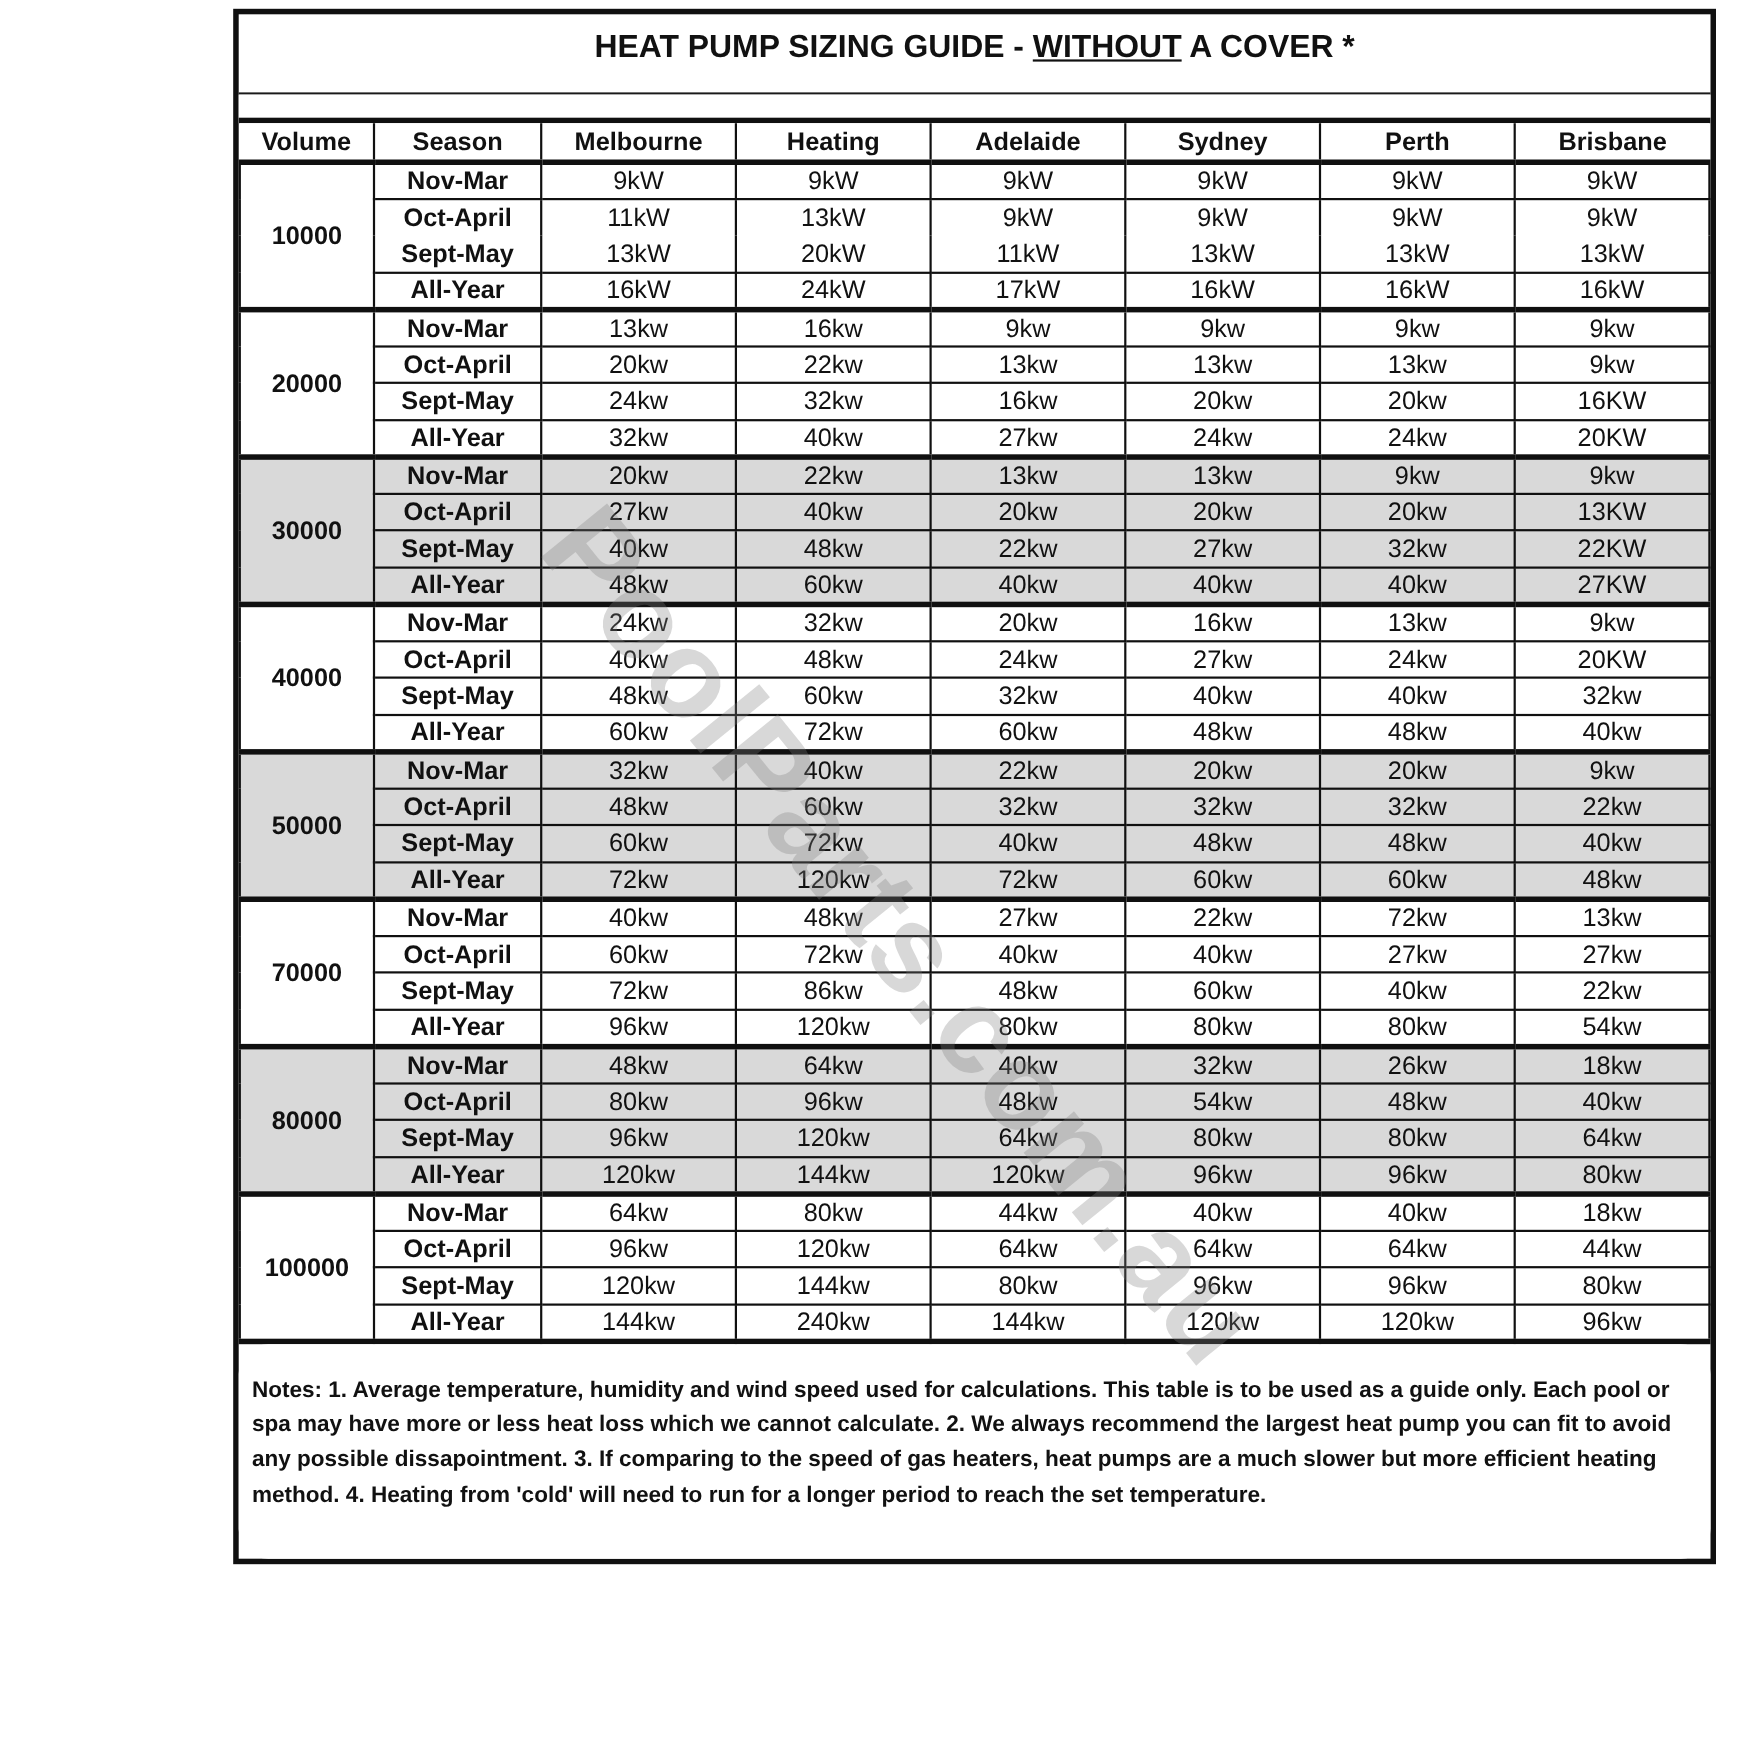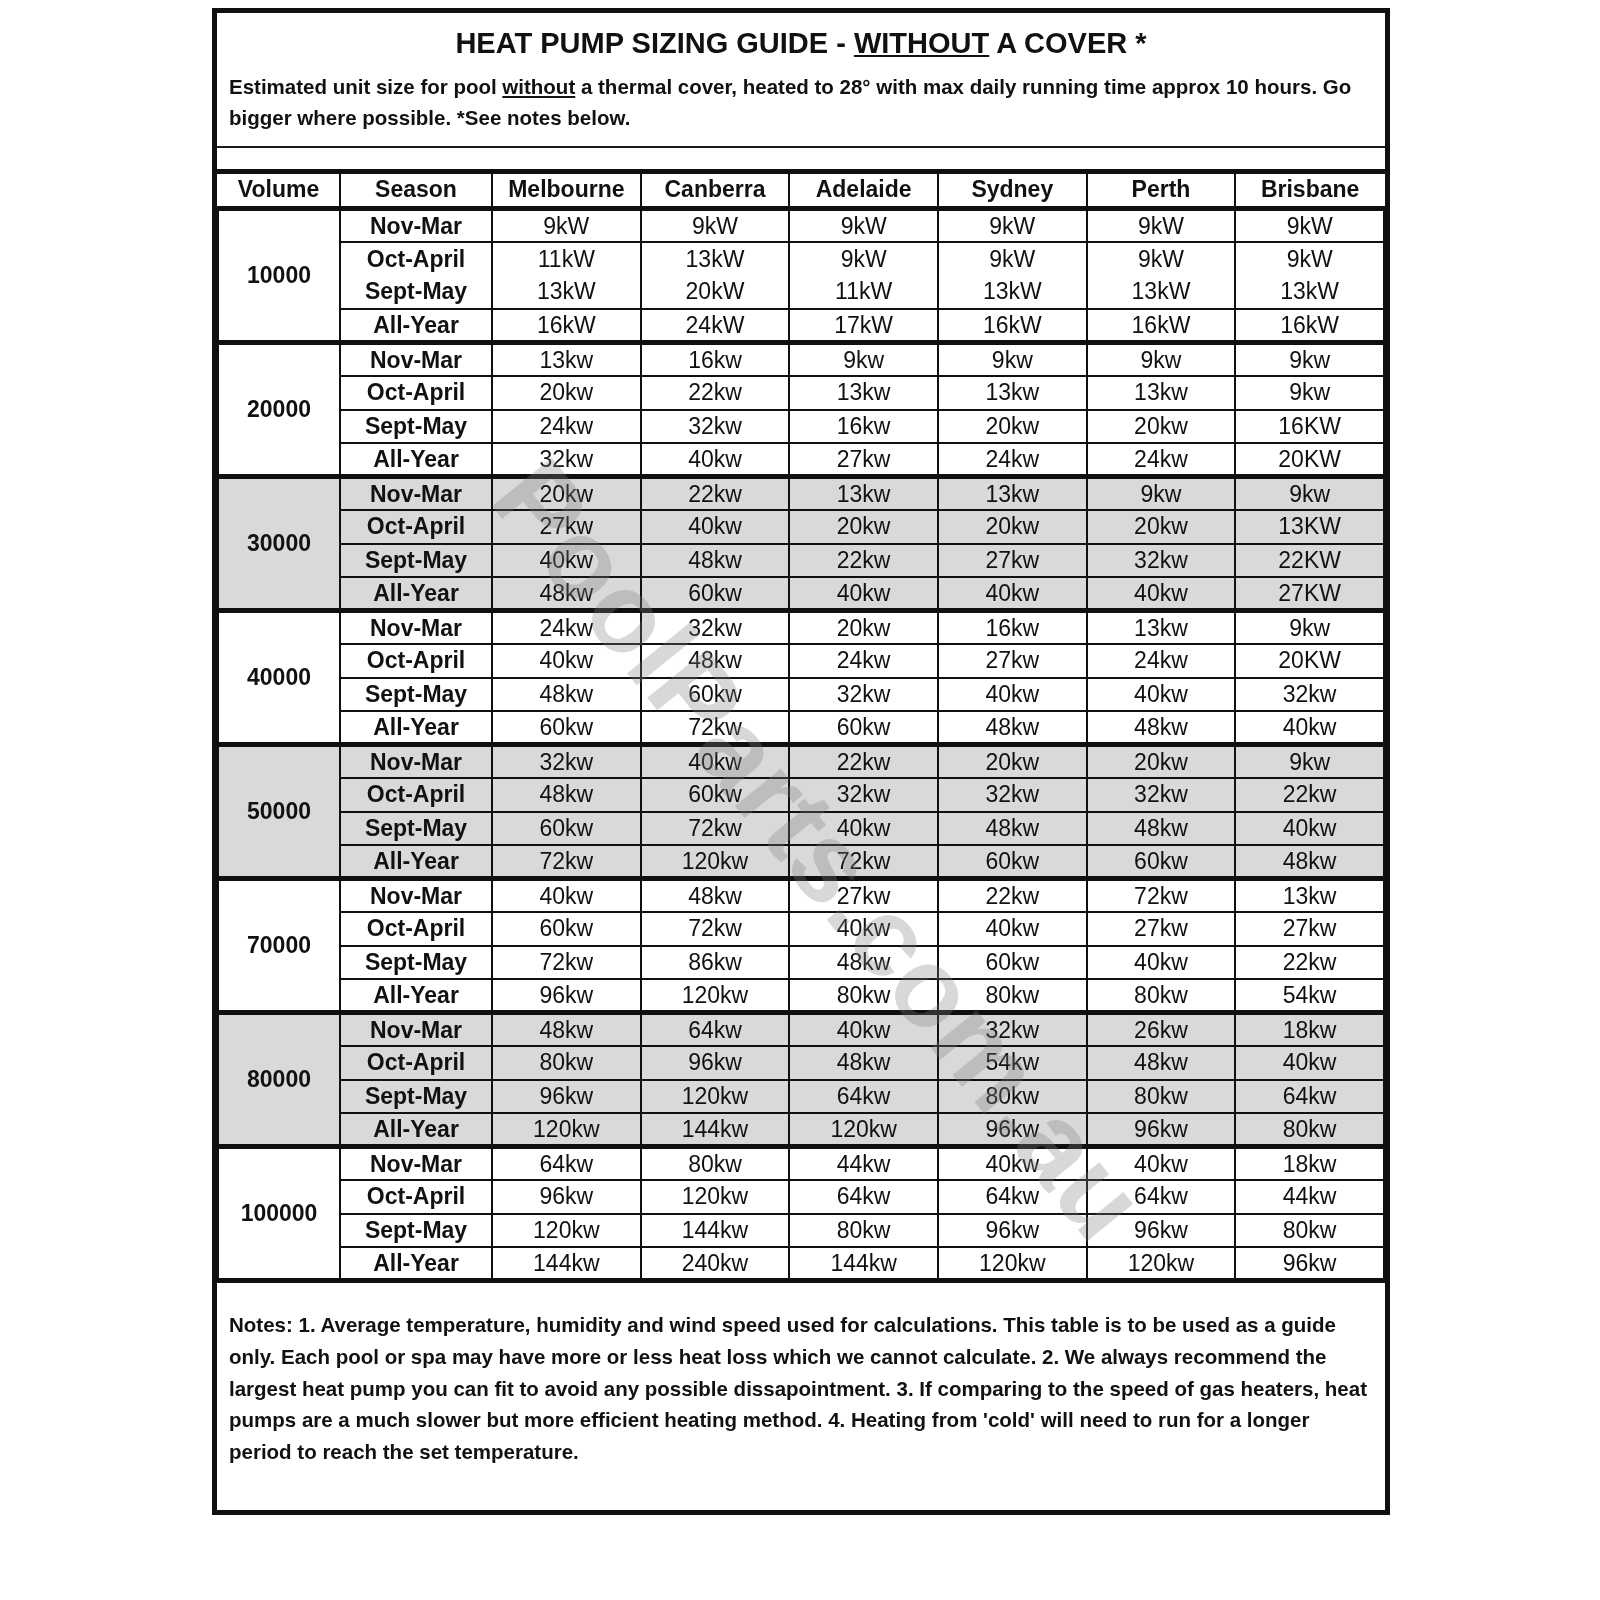--- a/index.html
+++ b/index.html
@@ -8,21 +8,21 @@
     width: 1600px; height: 1600px;
     position: relative;
     background: #ffffff;
     font-family: "Liberation Sans", sans-serif;
     color: #111;
     overflow: hidden;
   }
   .sheet {
     position: absolute;
     left: 212px; top: 8px;
-    width: 1178px;
+    width: 1348px;
     border: 5px solid #101010;
     background: #fff;
   }
   .title-block {
     border-bottom: 2px solid #1a1a1a;
     padding: 8px 12px 12px 12px;
   }
   .title {
     text-align: center;
     font-size: 29px;
@@ -103,42 +103,41 @@
     letter-spacing: 1px;
   }
 </style>
 </head>
 <body>
 
 <div class="sheet">
 
   <div class="title-block">
     <h1 class="title"><span>HEAT PUMP SIZING GUIDE - </span><span class="u">WITHOUT</span><span> A COVER *</span></h1>
-    <p class="subtitle"><span>Estimated unit size for pool </span><span class="u">without</span><span> a thermal cover, heated to 28° with max daily running time approx 10 hours. Go bigger where possible. *See notes below.</span></p>
   </div>
 
   <div class="spacer-row"></div>
 
   <table class="sizing">
     <colgroup>
       <col class="c-vol">
         <col class="c-season">
         <col>
         <col>
         <col>
         <col>
         <col>
         <col>
     </colgroup>
     <thead>
       <tr>
         <th class="first">Volume</th>
         <th>Season</th>
         <th>Melbourne</th>
-        <th>Canberra</th>
+        <th>Heating</th>
         <th>Adelaide</th>
         <th>Sydney</th>
         <th>Perth</th>
         <th class="last">Brisbane</th>
       </tr>
     </thead>
     <tbody>
         <tr class="group-start">
           <td rowspan="4" class="vol">10000</td>
           <td class="season">Nov-Mar</td>

